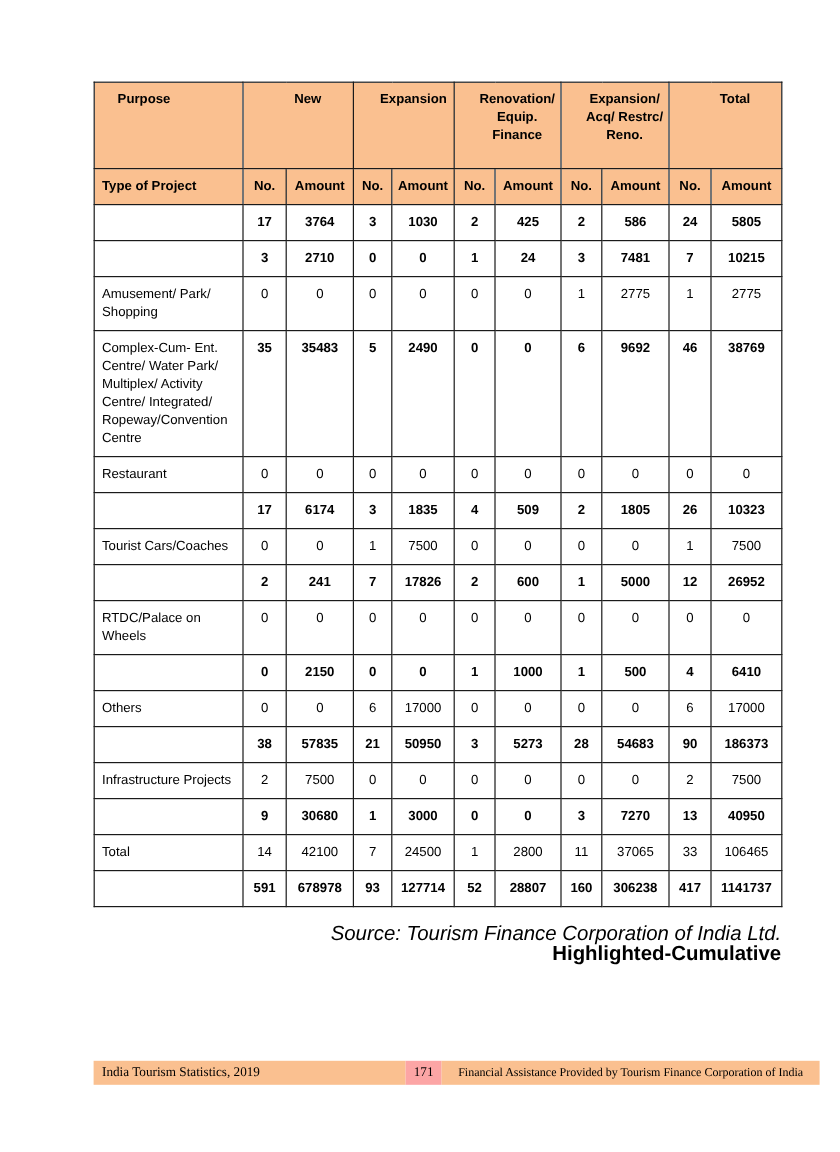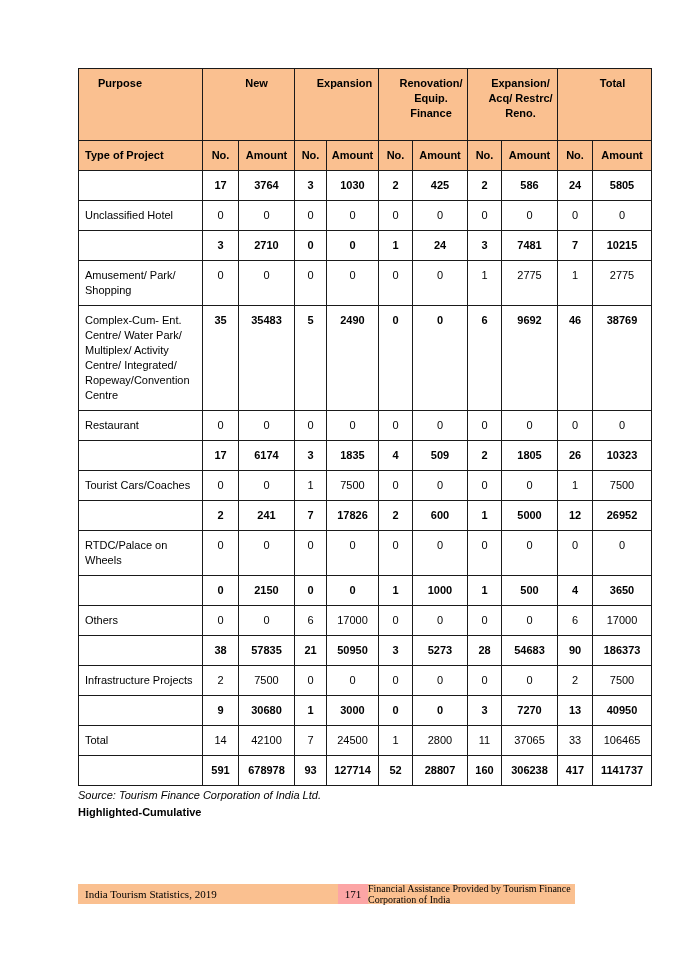--- a/index.html
+++ b/index.html
@@ -34,27 +34,27 @@
   }
   .stats thead tr.group-row th { height: 72px; padding-left: 19px; }
   .stats thead th.label-cell, .stats td.label-cell {
     text-align: left;
     padding-left: 6px;
     padding-right: 4px;
   }
   .stats td.num-cell { text-align: center; }
   tr.cum-row td.num-cell { font-weight: bold; }
 
-  .notes { margin-top: 1px; font-size: 11px; line-height: 17px; }
+  .notes { margin-top: 13px; font-size: 17px; line-height: 17px; text-align: right; }
   .notes .src { font-style: italic; }
   .notes .hl { font-weight: bold; }
 
   .footer {
     position: absolute; left: 78px; top: 884px;
-    width: 497px; height: 20px;
+    width: 605px; height: 20px;
     display: flex; align-items: stretch;
     font-family: "Liberation Serif", "DejaVu Serif", serif;
     font-size: 11px;
   }
   .footer .seg { background: var(--footer-bg, #FAC090); display: flex; align-items: center; }
   .footer .seg-left  { width: 260px; padding-left: 7px; }
   .footer .page-box  { width: 30px; background: #fca5a5; display: flex; align-items: center; justify-content: center; }
   .footer .seg-right { flex: 1; justify-content: center; font-size: 10px; }
 </style>
 </head>
@@ -105,33 +105,20 @@
           <td class="num-cell">3764</td>
           <td class="num-cell">3</td>
           <td class="num-cell">1030</td>
           <td class="num-cell">2</td>
           <td class="num-cell">425</td>
           <td class="num-cell">2</td>
           <td class="num-cell">586</td>
           <td class="num-cell">24</td>
           <td class="num-cell">5805</td>
         </tr>
-        <tr class="cur-row">
-          <td class="label-cell">Unclassified Hotel</td>
-          <td class="num-cell">0</td>
-          <td class="num-cell">0</td>
-          <td class="num-cell">0</td>
-          <td class="num-cell">0</td>
-          <td class="num-cell">0</td>
-          <td class="num-cell">0</td>
-          <td class="num-cell">0</td>
-          <td class="num-cell">0</td>
-          <td class="num-cell">0</td>
-          <td class="num-cell">0</td>
-        </tr>
         <tr class="cum-row">
           <td class="label-cell"></td>
           <td class="num-cell">3</td>
           <td class="num-cell">2710</td>
           <td class="num-cell">0</td>
           <td class="num-cell">0</td>
           <td class="num-cell">1</td>
           <td class="num-cell">24</td>
           <td class="num-cell">3</td>
           <td class="num-cell">7481</td>
@@ -233,21 +220,21 @@
           <td class="label-cell"></td>
           <td class="num-cell">0</td>
           <td class="num-cell">2150</td>
           <td class="num-cell">0</td>
           <td class="num-cell">0</td>
           <td class="num-cell">1</td>
           <td class="num-cell">1000</td>
           <td class="num-cell">1</td>
           <td class="num-cell">500</td>
           <td class="num-cell">4</td>
-          <td class="num-cell">3650</td>
+          <td class="num-cell">6410</td>
         </tr>
         <tr class="cur-row">
           <td class="label-cell">Others</td>
           <td class="num-cell">0</td>
           <td class="num-cell">0</td>
           <td class="num-cell">6</td>
           <td class="num-cell">17000</td>
           <td class="num-cell">0</td>
           <td class="num-cell">0</td>
           <td class="num-cell">0</td>

